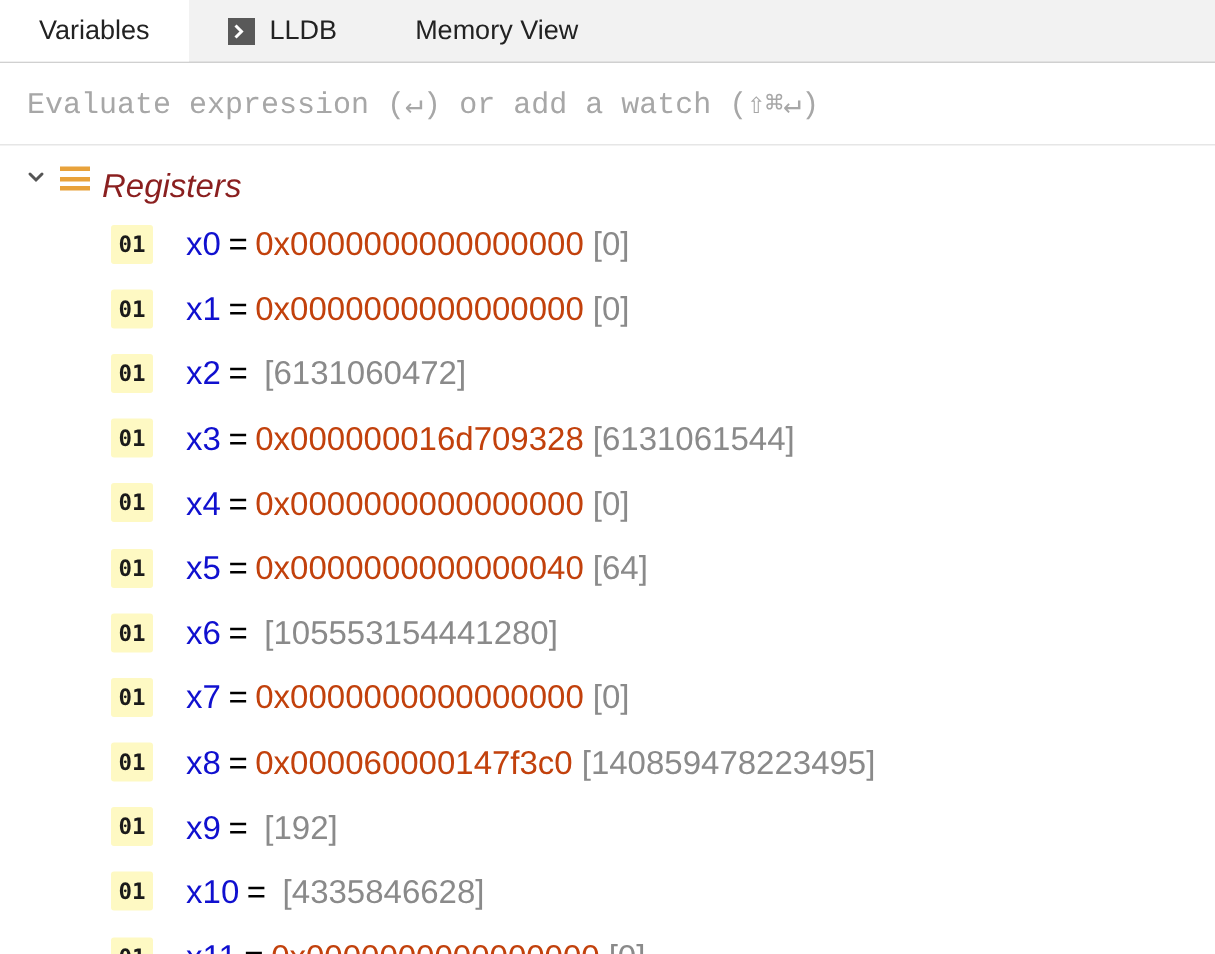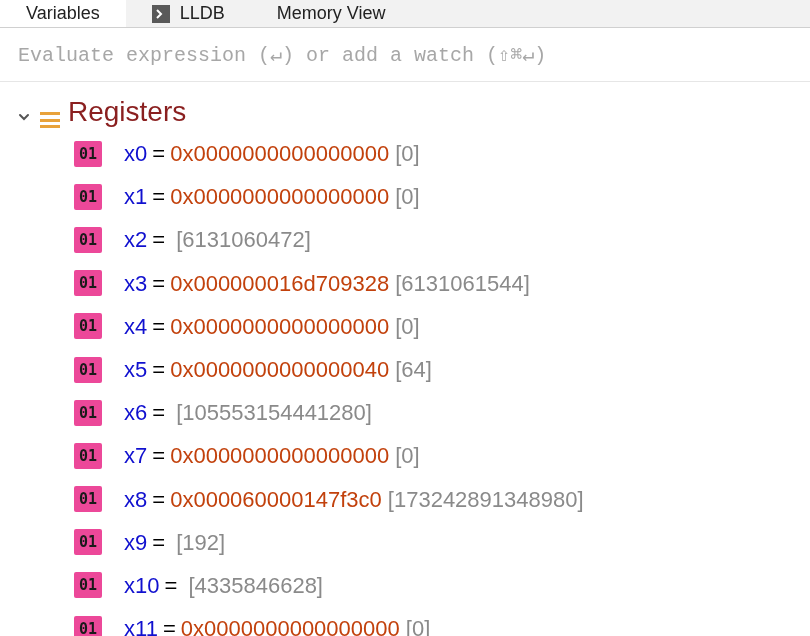--- a/index.html
+++ b/index.html
@@ -12,21 +12,21 @@
       background: #ffffff;
       width: 810px;
       height: 636px;
       overflow: hidden;
     }
     .tabs {
       display: flex;
       align-items: center;
       background: #f2f2f2;
       border-bottom: 1px solid #d0d0d0;
-      height: 28px;
+      height: 42px;
     }
     .tab {
       padding: 0 26px;
       height: 100%;
       display: flex;
       align-items: center;
       font-size: 18px;
       color: #222;
       cursor: pointer;
     }
@@ -51,23 +51,24 @@
       font-family: Liberation Mono, monospace;
       font-size: 20px;
       color: #a7a7a7;
       border-bottom: 1px solid #e6e6e6;
     }
     .variables-area {
       padding: 10px 0;
     }
     .group-row {
       display: flex;
-      align-items: flex-end;
+      align-items: flex-start;
       padding: 4px 14px;
-      font-size: 28px;
+      font-size: 22px;
+      font-style: italic;
     }
     .chevron {
       width: 20px;
       text-align: center;
       color: #555;
       cursor: pointer;
       font-size: 16px;
     }
     .group-icon {
       width: 20px;
@@ -88,21 +89,21 @@
     }
     .reg-row {
       display: flex;
       align-items: center;
       padding: 4px 0 4px 74px;
       font-size: 22px;
       line-height: 1.6;
     }
     .badge {
       display: inline-block;
-      background: #ec4899;
+      background: #fef9c3;
       color: #1a1a1a;
       font-family: "SF Mono", Menlo, Consolas, monospace;
       font-weight: 600;
       font-size: 15px;
       padding: 1px 5px;
       border-radius: 2px;
       margin-right: 10px;
     }
     .reg-name {
       color: #1010cf;
@@ -213,21 +214,21 @@
         <span class="reg-name">x7</span>
         <span class="reg-eq"> = </span>
         <span class="reg-hex">0x0000000000000000</span>
         <span class="reg-dec">[0]</span>
       </div>
       <div class="reg-row">
         <span class="badge">01</span>
         <span class="reg-name">x8</span>
         <span class="reg-eq"> = </span>
         <span class="reg-hex">0x000060000147f3c0</span>
-        <span class="reg-dec">[173242891348980]</span>
+        <span class="reg-dec">[140859478223495]</span>
       </div>
       <div class="reg-row">
         <span class="badge">01</span>
         <span class="reg-name">x9</span>
         <span class="reg-eq"> = </span>
         <span class="reg-dec">[192]</span>
       </div>
       <div class="reg-row">
         <span class="badge">01</span>
         <span class="reg-name">x10</span>

